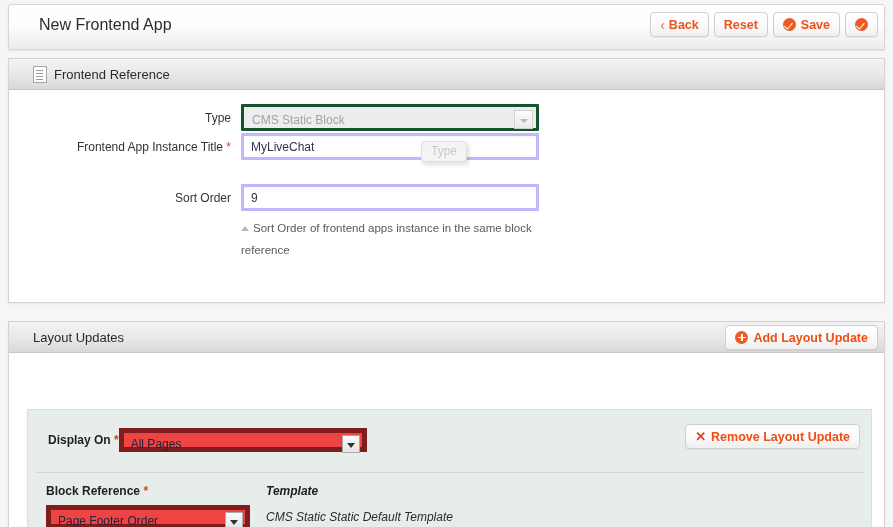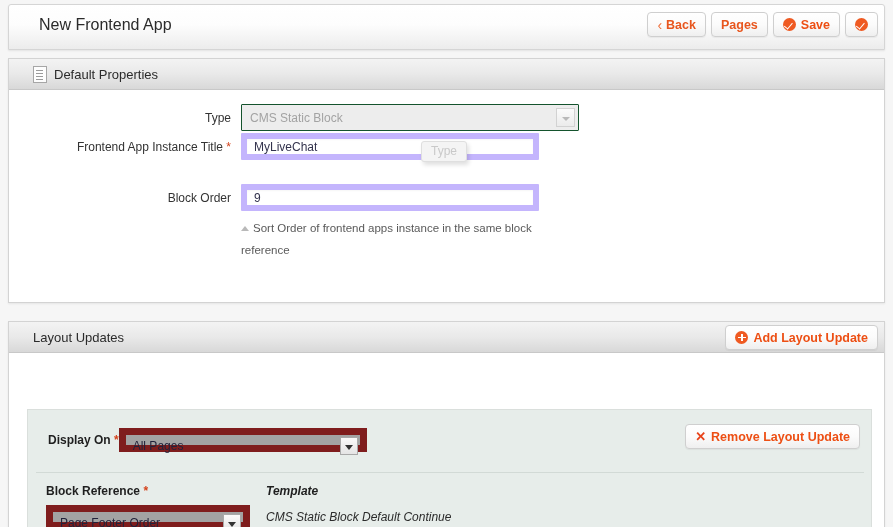--- a/index.html
+++ b/index.html
@@ -178,36 +178,36 @@
     color: #333;
     line-height: 28px;
     white-space: nowrap;
   }
   .req { color: #d4431c; font-size: 12px; }
   .fctl { position: absolute; left: 232px; }
 
   .inp {
     width: 298px;
     height: 27px;
-    border: 6px solid #c4b5fd;
+    border: 3px solid #c4b5fd;
     background: #fff;
     font-family: "Liberation Sans", sans-serif;
     font-size: 12px;
     color: #33334d;
     padding: 0 7px;
     box-sizing: border-box;
     border-radius: 1px;
     box-shadow: inset 0 1px 2px rgba(0,0,0,0.04);
   }
 
   .sel-disabled {
-    width: 338px;
+    width: 298px;
     height: 27px;
     background: #ededed;
-    border: 1px solid #14532d;
+    border: 3px solid #14532d;
     box-sizing: border-box;
     position: relative;
     border-radius: 1px;
     padding-left: 37px;
   }
   .sel-disabled .txt {
     position: absolute;
     left: 8px; top: 0;
     line-height: 27px;
     font-size: 12px;
@@ -285,22 +285,22 @@
     background: #d2dad6;
   }
   .lu-label {
     font-size: 12px;
     font-weight: bold;
     color: #1f1f1f;
     white-space: nowrap;
   }
   .sel {
     height: 24px;
-    border: 7px solid #7f1d1d;
-    background: #a3a3a3;
+    border: 5px solid #7f1d1d;
+    background: #ef4444;
     position: relative;
     box-sizing: border-box;
     font-size: 12px;
     color: #22223a;
   }
   .sel .txt {
     position: absolute;
     left: 7px; top: 0;
     line-height: 22px;
     white-space: nowrap;
@@ -341,40 +341,40 @@
   <div class="page-title">New Frontend App</div>
 
   <div class="btn-row">
 
     <div class="btn plain">
       <span class="chev">‹</span>
       <span>Back</span>
     </div>
 
     <div class="btn plain">
-      <span>Pages</span>
+      <span>Reset</span>
     </div>
 
     <div class="btn">
       <span class="ico-check"></span>
       <span>Save</span>
     </div>
 
     <div class="btn">
       <span class="ico-check"></span>
     </div>
 
   </div>
 </div>
 
 <div class="panel" id="props-panel">
 
   <div class="panel-head">
     <span class="doc-icon"></span>
-    <span class="title">Default Properties</span>
+    <span class="title">Frontend Reference</span>
   </div>
 
   <div class="panel-body">
 
     <div class="frow" style="top:14px;">
       <div class="flabel">Type</div>
       <div class="fctl">
         <div class="sel-disabled">
           <span class="txt">CMS Static Block</span>
           <span class="arrow-box"></span>
@@ -386,21 +386,21 @@
       <div class="flabel">
         <span>Frontend App Instance Title</span>
         <span class="req">*</span>
       </div>
       <div class="fctl">
         <input class="inp" type="text" value="MyLiveChat" style="">
       </div>
     </div>
 
     <div class="frow" style="top:94px;">
-      <div class="flabel">Block Order</div>
+      <div class="flabel">Sort Order</div>
       <div class="fctl">
         <input class="inp" type="text" value="9" style="">
       </div>
     </div>
 
     <div class="hint" style="top:127px;">
       <span class="tri"></span><span>Sort Order of frontend apps instance in the same block reference</span>
     </div>
 
   </div>
@@ -450,18 +450,18 @@
           <span class="req">*</span>
         </div>
         <div class="sel" id="block-ref-select">
           <span class="txt">Page Footer Order</span>
           <span class="arrow-box"></span>
         </div>
       </div>
 
       <div id="template-col">
         <div class="lu-label">Template</div>
-        <div class="static-val">CMS Static Block Default Continue</div>
+        <div class="static-val">CMS Static Static Default Template</div>
       </div>
 
     </div>
   </div>
 </div>
 
 </body></html>

